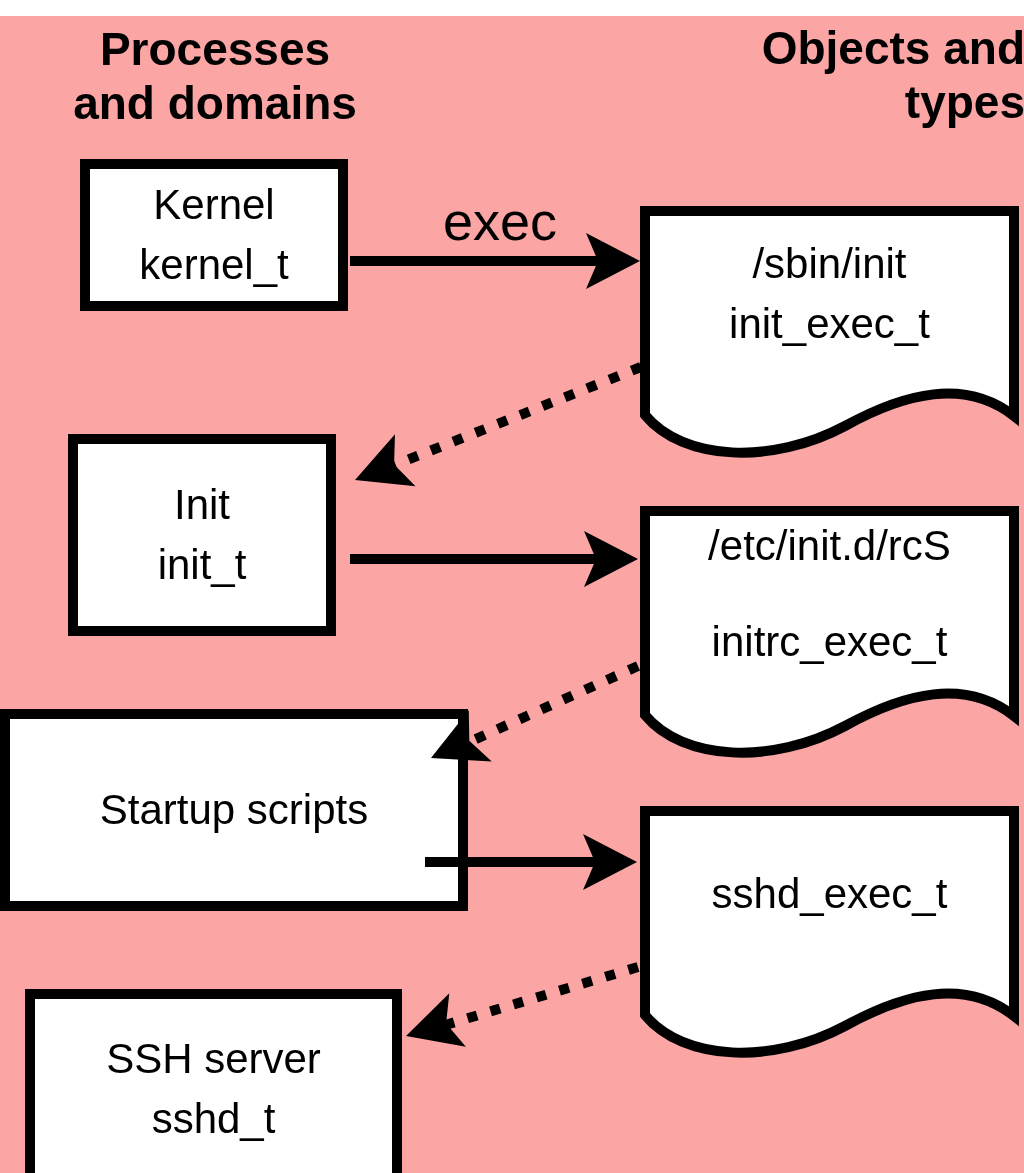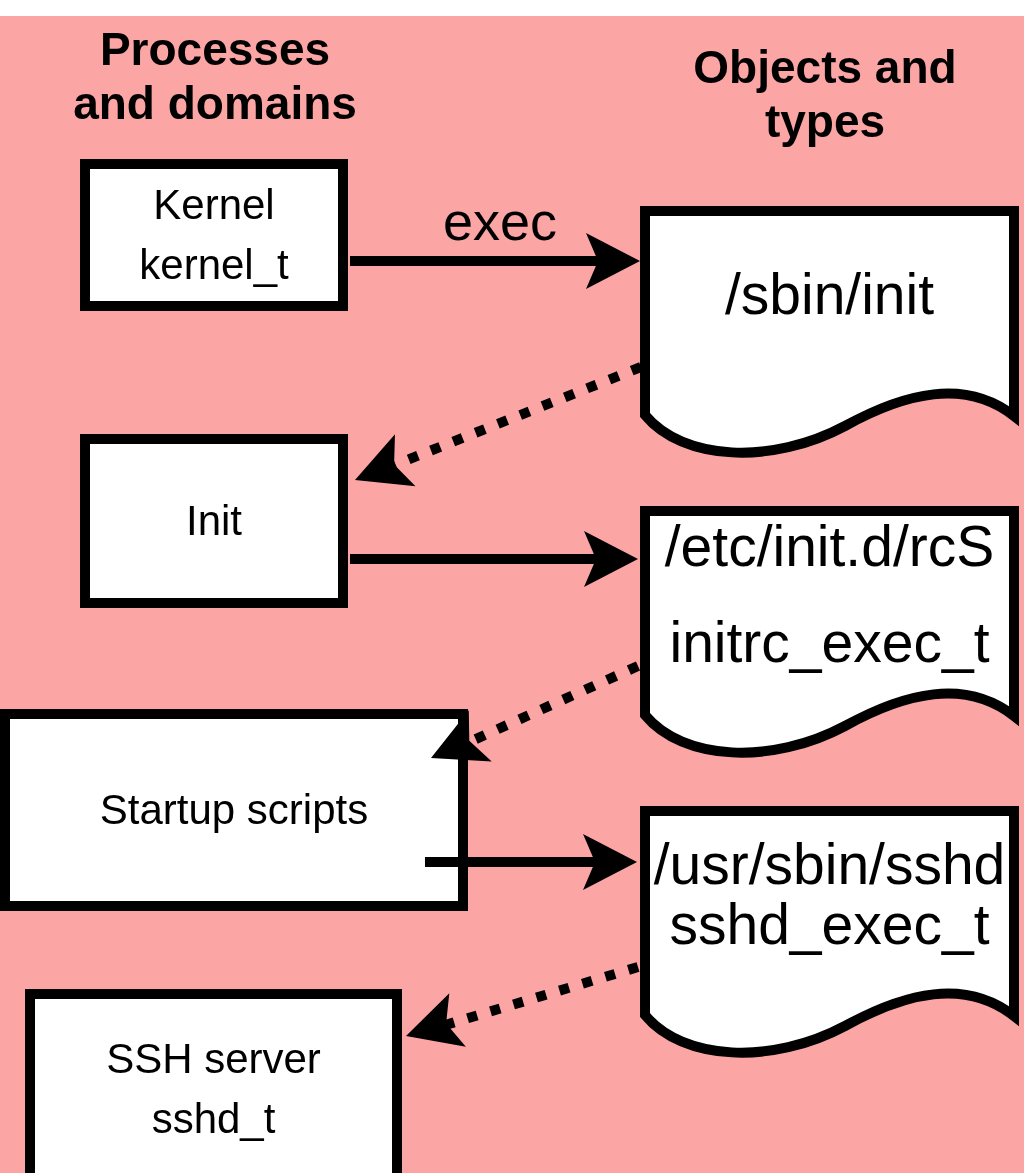--- a/index.html
+++ b/index.html
@@ -19,52 +19,52 @@
   }
   .header {
     position: absolute;
     text-align: center;
     font-size: 46px;
     font-weight: bold;
     line-height: 54px;
     color: #000;
   }
   .header-left  { left: 20px;  top: 6px;  width: 390px; }
-  .header-right { left: 625px; top: 24px;  width: 400px; }
+  .header-right { left: 625px; top: 5px;  width: 400px; text-align: right; }
 
   .node-box {
     position: absolute;
     box-sizing: border-box;
     border: 10px solid #000;
     background: #fff;
     display: flex;
     flex-direction: column;
     align-items: center;
     justify-content: center;
     text-align: center;
     font-size: 42px;
     line-height: 60px;
     color: #000;
     z-index: 2;
   }
   .box-kernel  { left: 80px; top: 143px; width: 268px; height: 152px; }
-  .box-init    { left: 80px; top: 418px; width: 268px; height: 174px; }
+  .box-init    { left: 68px; top: 418px; width: 268px; height: 202px; }
   .box-startup { left: 0px;  top: 693px; width: 468px; height: 202px; }
   .box-ssh     { left: 25px; top: 973px; width: 377px; height: 200px; }
 
   .doc-label {
     position: absolute;
     width: 379px;
     height: 170px;
     display: flex;
     flex-direction: column;
     align-items: center;
     justify-content: center;
     text-align: left;
-    font-size: 57px;
+    font-size: 42px;
     line-height: 60px;
     color: #000;
     z-index: 4;
     pointer-events: none;
   }
   .doc-label-1 { left: 640px; top: 193px; }
   .doc-label-2 { left: 640px; top: 493px; gap: 36px; }
   .doc-label-3 { left: 640px; top: 793px; }
 
   .exec-label {
@@ -100,20 +100,21 @@
     <div>Objects and</div>
     <div>types</div>
   </div>
 
   <div class="node-box box-kernel">
     <span>Kernel</span>
     <span>kernel_t</span>
   </div>
   <div class="node-box box-init">
     <span>Init</span>
+    <span>init_t</span>
   </div>
   <div class="node-box box-startup">
     <span>Startup scripts</span>
   </div>
   <div class="node-box box-ssh">
     <span>SSH server</span>
     <span>sshd_t</span>
   </div>
 
   <svg class="graphics" width="1024" height="1173" viewBox="0 0 1024 1173">
@@ -150,25 +151,25 @@
       <polygon points="0,0 -54,-28 -42,0 -54,28" transform="translate(431,742) rotate(155.8)" fill="#000000"></polygon>
     </g>
     <g>
       <line x1="638" y1="951" x2="442" y2="1010" stroke="#000000" stroke-width="10" stroke-dasharray="10 14"></line>
       <polygon points="0,0 -54,-28 -42,0 -54,28" transform="translate(406,1020) rotate(162.8)" fill="#000000"></polygon>
     </g>
   </svg>
 
   <div class="doc-label doc-label-1">
     <span>/sbin/init</span>
+    <span>init_exec_t</span>
   </div>
   <div class="doc-label doc-label-2">
     <span>/etc/init.d/rcS</span>
     <span>initrc_exec_t</span>
   </div>
   <div class="doc-label doc-label-3">
-    <span>/usr/sbin/sshd</span>
     <span>sshd_exec_t</span>
   </div>
 
   <div class="exec-label">exec</div>
 
 </div>
 
 </body></html>

